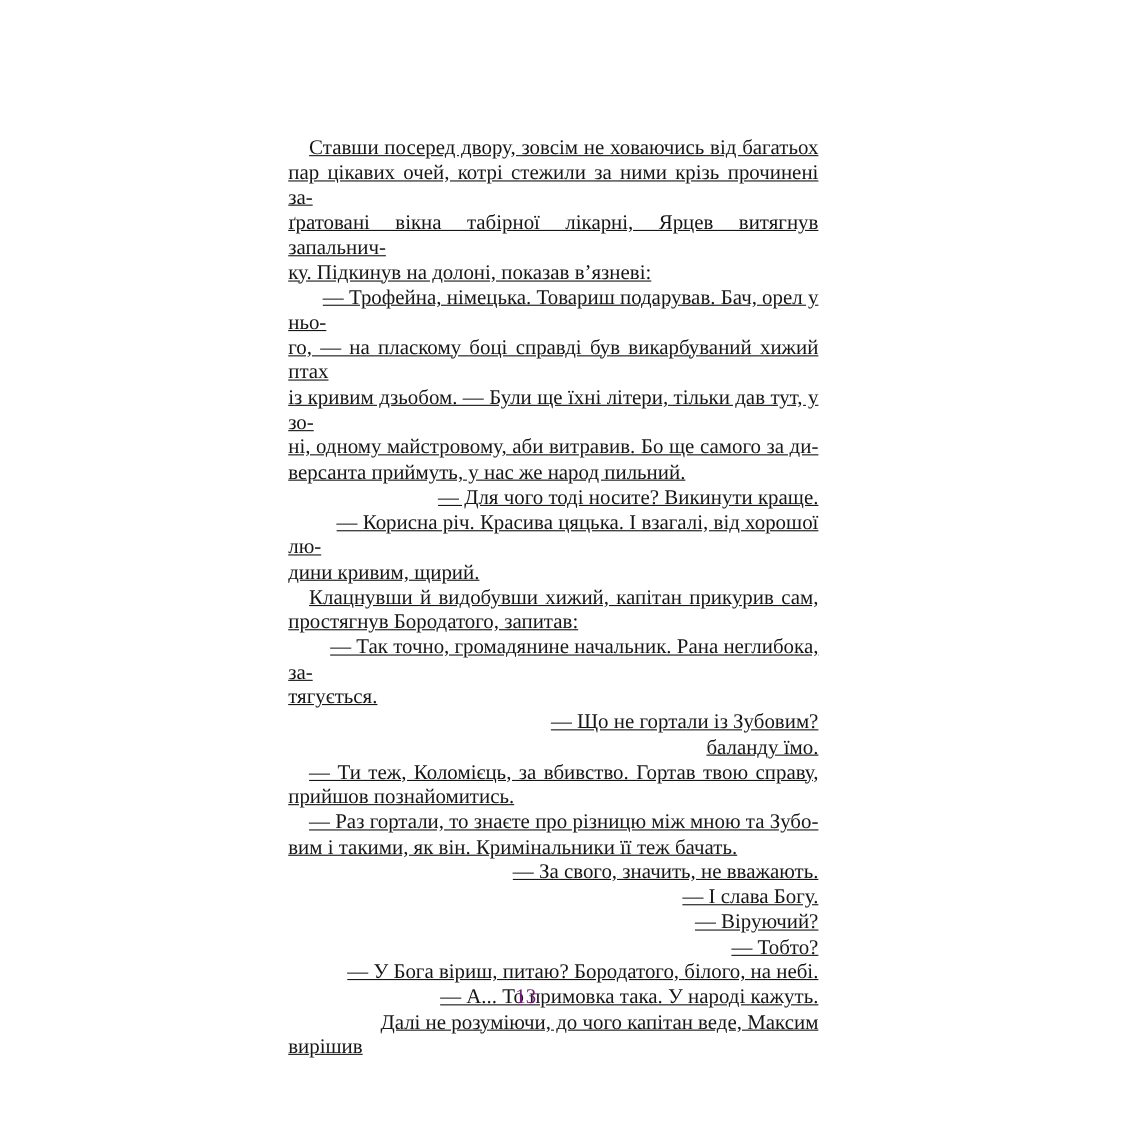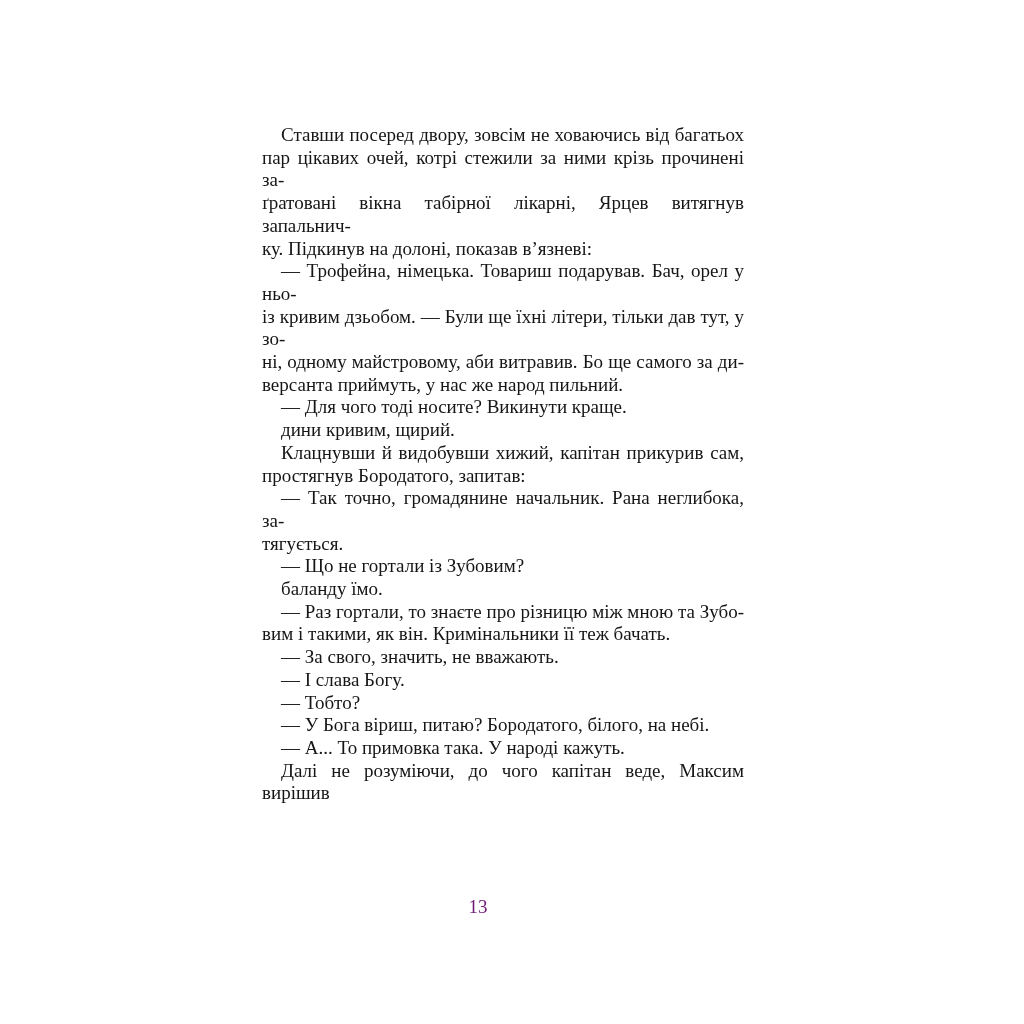--- a/index.html
+++ b/index.html
@@ -24,23 +24,25 @@
     position: absolute;
     left: 262px;
     top: 124px;
     width: 482px;
     font-size: 19px;
     line-height: 22.7px;
   }
   .para {
     margin: 0;
     padding: 0;
+    text-decoration: underline;
   }
   .para .line:first-child {
     text-indent: 19px;
+    text-align: right;
   }
   .line {
     margin: 0;
     padding: 0;
   }
   .line.j {
     text-align: justify;
     text-align-last: justify;
   }
   .line.l {
@@ -63,53 +65,62 @@
 <div class="book-page">
   <div class="text-block">
       <div class="para">
         <div class="line j">Ставши посеред двору, зовсім не ховаючись від багатьох</div>
         <div class="line j">пар цікавих очей, котрі стежили за ними крізь прочинені за-</div>
         <div class="line j">ґратовані вікна табірної лікарні, Ярцев витягнув запальнич-</div>
         <div class="line l">ку. Підкинув на долоні, показав в’язневі:</div>
       </div>
       <div class="para">
         <div class="line j">— Трофейна, німецька. Товариш подарував. Бач, орел у ньо-</div>
+        <div class="line j">го, — на пласкому боці справді був викарбуваний хижий птах</div>
         <div class="line j">із кривим дзьобом. — Були ще їхні літери, тільки дав тут, у зо-</div>
         <div class="line j">ні, одному майстровому, аби витравив. Бо ще самого за ди-</div>
         <div class="line l">версанта приймуть, у нас же народ пильний.</div>
       </div>
       <div class="para">
         <div class="line l">— Для чого тоді носите? Викинути краще.</div>
       </div>
       <div class="para">
+        <div class="line j">— Корисна річ. Красива цяцька. І взагалі, від хорошої лю-</div>
         <div class="line l">дини кривим, щирий.</div>
       </div>
       <div class="para">
         <div class="line j">Клацнувши й видобувши хижий, капітан прикурив сам,</div>
         <div class="line l">простягнув Бородатого, запитав:</div>
       </div>
       <div class="para">
         <div class="line j">— Так точно, громадянине начальник. Рана неглибока, за-</div>
         <div class="line l">тягується.</div>
       </div>
       <div class="para">
         <div class="line l">— Що не гортали із Зубовим?</div>
       </div>
       <div class="para">
         <div class="line l">баланду їмо.</div>
       </div>
       <div class="para">
+        <div class="line j">— Ти теж, Коломієць, за вбивство. Гортав твою справу,</div>
+        <div class="line l">прийшов познайомитись.</div>
+      </div>
+      <div class="para">
         <div class="line j">— Раз гортали, то знаєте про різницю між мною та Зубо-</div>
         <div class="line l">вим і такими, як він. Кримінальники її теж бачать.</div>
       </div>
       <div class="para">
         <div class="line l">— За свого, значить, не вважають.</div>
       </div>
       <div class="para">
         <div class="line l">— І слава Богу.</div>
+      </div>
+      <div class="para">
+        <div class="line l">— Віруючий?</div>
       </div>
       <div class="para">
         <div class="line l">— Тобто?</div>
       </div>
       <div class="para">
         <div class="line l">— У Бога віриш, питаю? Бородатого, білого, на небі.</div>
       </div>
       <div class="para">
         <div class="line l">— А... То примовка така. У народі кажуть.</div>
       </div>

